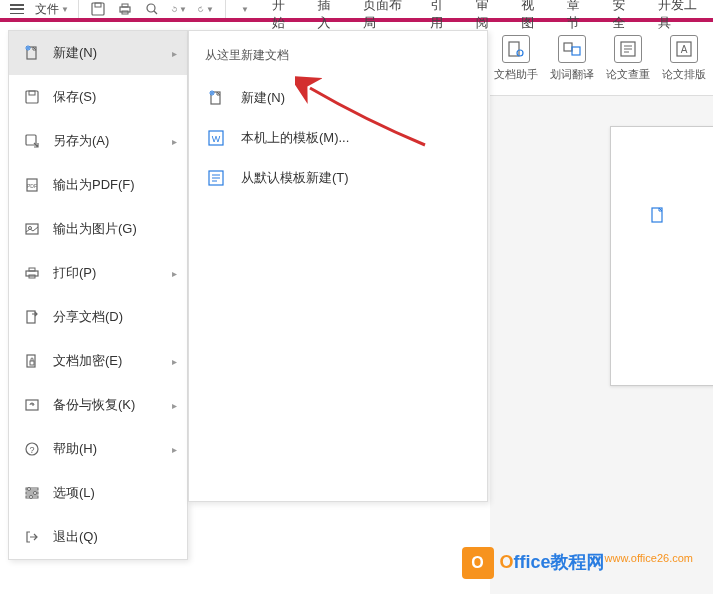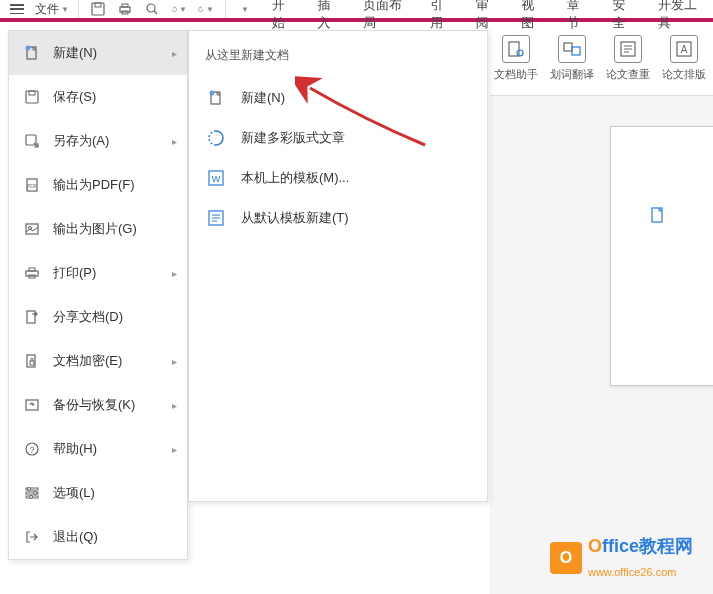--- a/index.html
+++ b/index.html
@@ -33,21 +33,21 @@
     .sub-icon { width: 22px; height: 22px; margin-right: 14px; display: flex; align-items: center; justify-content: center; }
     
     .doc-area { position: absolute; top: 95px; left: 490px; right: 0; bottom: 0; background: #f5f5f5; border-top: 1px solid #ddd; }
     .doc-page { position: absolute; top: 30px; left: 120px; width: 200px; height: 260px; background: #fff; border: 1px solid #ccc; box-shadow: 0 1px 3px rgba(0,0,0,0.1); }
     .doc-icon-corner { position: absolute; top: 80px; left: 40px; width: 16px; height: 16px; }
     
     .arrow { position: absolute; top: 70px; left: 295px; z-index: 20; pointer-events: none; }
     
     .watermark { position: absolute; bottom: 15px; right: 20px; display: flex; align-items: center; gap: 6px; }
     .wm-logo { width: 32px; height: 32px; background: #f7931e; border-radius: 4px; display: flex; align-items: center; justify-content: center; color: #fff; font-weight: bold; font-size: 16px; }
-    .wm-text { display: flex; flex-direction: column; line-height: 1.2; gap: 8px; }
+    .wm-text { display: flex; flex-direction: row; line-height: 1.2; }
     .wm-title { font-size: 18px; font-weight: bold; }
     .wm-title .o1 { color: #f7931e; }
     .wm-title .rest { color: #2a7de1; }
     .wm-url { font-size: 11px; color: #f7931e; }
   </style>
 </head>
 <body>
 
 <div class="toolbar">
   <div class="hamburger">
@@ -293,29 +293,20 @@
             <circle cx="4" cy="3" r="2" fill="#fff" stroke="#2a7de1" stroke-width="1"></circle>
             <line x1="4" y1="2" x2="4" y2="4" stroke="#2a7de1"></line>
             <line x1="3" y1="3" x2="5" y2="3" stroke="#2a7de1"></line>
           </svg>
         </span>
         <span>新建(N)</span>
       </div>
       <div class="sub-item">
         <span class="sub-icon">
           <svg width="18" height="18" viewBox="0 0 18 18">
-            <path d="M9 2 A7 7 0 1 1 9 16" fill="none" stroke="#2a7de1" stroke-width="1.5"></path>
-            <path d="M9 2 A7 7 0 1 0 9 16" fill="none" stroke="#2a7de1" stroke-width="1.5" stroke-dasharray="2 2"></path>
-          </svg>
-        </span>
-        <span>新建多彩版式文章</span>
-      </div>
-      <div class="sub-item">
-        <span class="sub-icon">
-          <svg width="18" height="18" viewBox="0 0 18 18">
             <rect x="2" y="2" width="14" height="14" fill="none" stroke="#2a7de1" stroke-width="1.2"></rect>
             <text x="9" y="13" font-size="9" text-anchor="middle" fill="#2a7de1">W</text>
           </svg>
         </span>
         <span>本机上的模板(M)...</span>
       </div>
       <div class="sub-item">
         <span class="sub-icon">
           <svg width="18" height="18" viewBox="0 0 18 18">
             <rect x="2" y="2" width="14" height="14" fill="none" stroke="#2a7de1" stroke-width="1.2"></rect>

